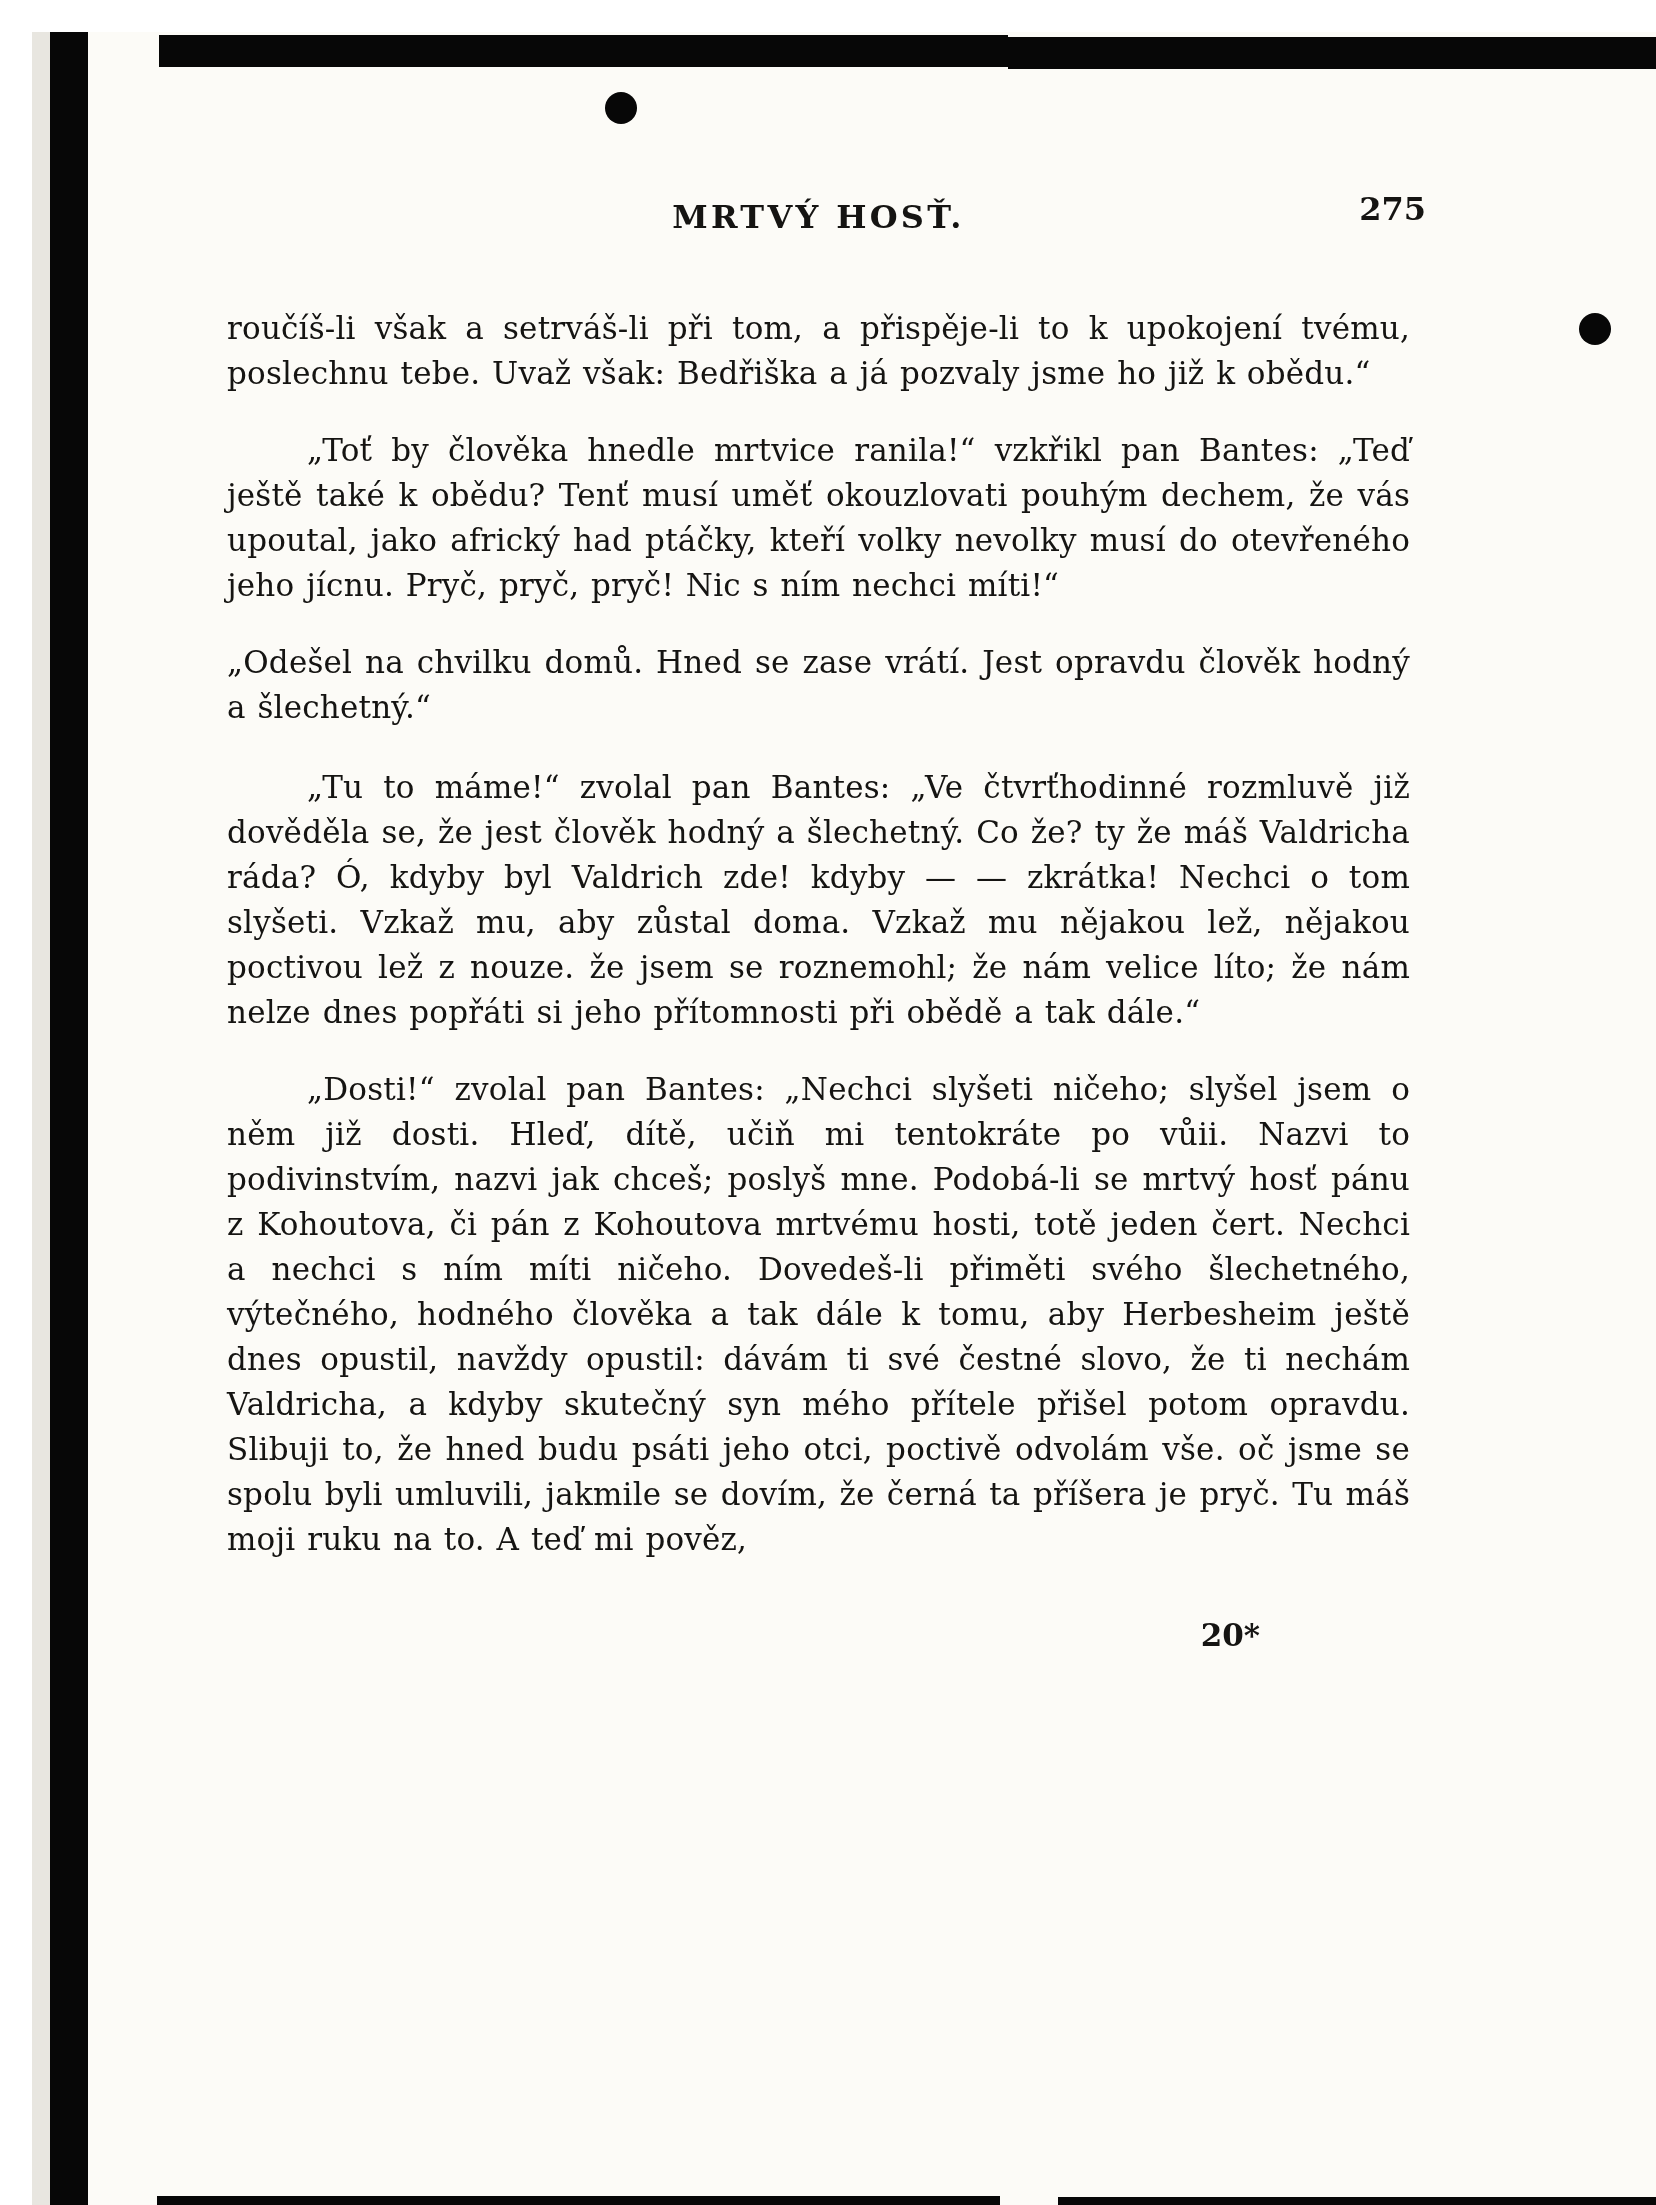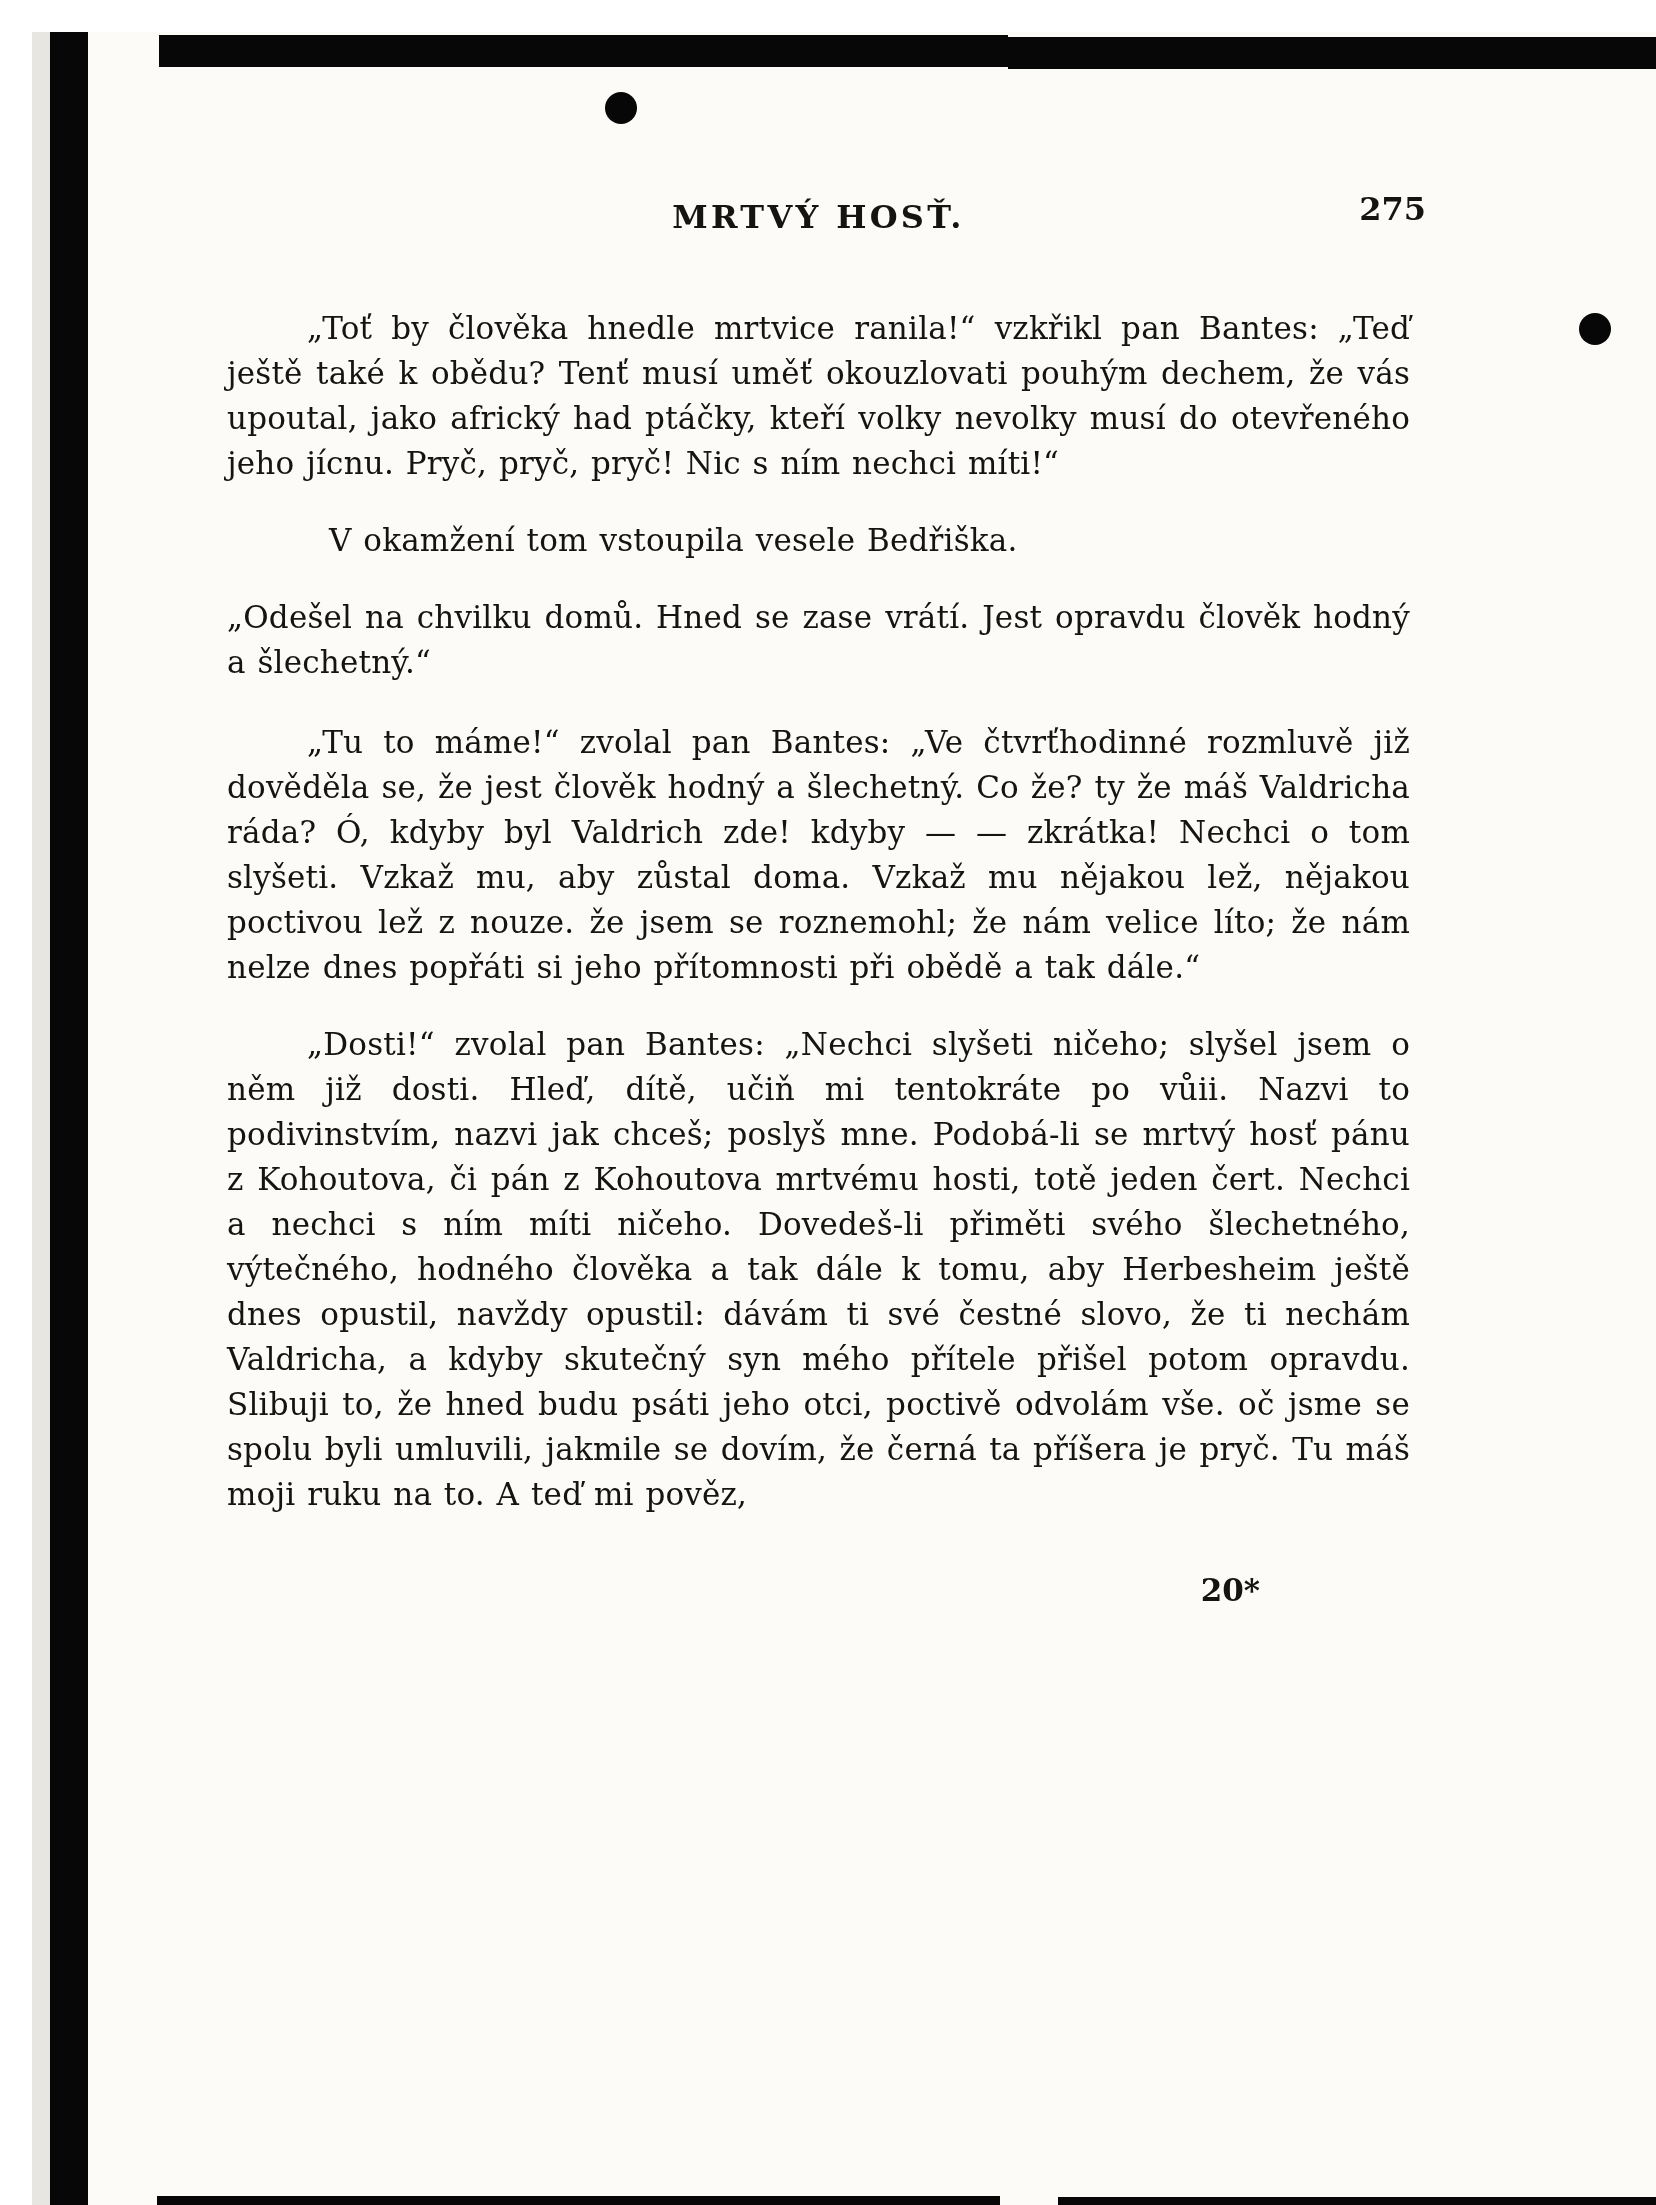--- a/index.html
+++ b/index.html
@@ -92,22 +92,22 @@
   <div class="artifact speck-3"></div>
 
   <div class="page-content">
 
     <div class="running-header">
       <span class="head-title">MRTVÝ HOSŤ.</span>
       <span class="head-page">275</span>
     </div>
 
     <div class="body-text">
+      <p class="para">roučíš-li však a setrváš-li při tom, a přispěje-li to k upokojení tvému, poslechnu tebe. Uvaž však: Bedřiška a já pozvaly jsme ho již k obědu.“</p>
       <p class="para indent gap-lg">„Toť by člověka hnedle mrtvice ranila!“ vzkřikl pan Bantes: „Teď ještě také k obědu? Tenť musí uměť okouzlovati pouhým dechem, že vás upoutal, jako africký had ptáčky, kteří volky nevolky musí do otevřeného jeho jícnu. Pryč, pryč, pryč!  Nic s ním nechci míti!“</p>
-      <p class="para indent-deep">V okamžení tom vstoupila vesele Bedřiška.</p>
       <p class="para">„Odešel na chvilku domů. Hned se zase vrátí. Jest opravdu člověk hodný a šlechetný.“</p>
       <p class="para indent gap-sm">„Tu to máme!“ zvolal pan Bantes: „Ve čtvrťhodinné rozmluvě již dověděla se, že jest člověk hodný a šlechetný. Co že? ty že máš Valdricha ráda? Ó, kdyby byl Valdrich zde! kdyby — — zkrátka! Nechci o tom slyšeti. Vzkaž mu, aby zůstal doma. Vzkaž mu nějakou lež, nějakou poctivou lež z nouze. že jsem se roznemohl; že nám velice líto; že nám nelze dnes popřáti si jeho přítomnosti při obědě a tak dále.“</p>
       <p class="para indent gap-lg">„Dosti!“ zvolal pan Bantes: „Nechci slyšeti ničeho; slyšel jsem o něm již dosti. Hleď, dítě, učiň mi tentokráte po vůii. Nazvi to podivinstvím, nazvi jak chceš; poslyš mne. Podobá-li se mrtvý hosť pánu z Kohoutova, či pán z Kohoutova mrtvému hosti, totě jeden čert. Nechci a nechci s ním míti ničeho. Dovedeš-li přiměti svého šlechetného, výtečného, hodného člověka a tak dále k tomu, aby Herbesheim ještě dnes opustil, navždy opustil: dávám ti své čestné slovo, že ti nechám Valdricha, a kdyby skutečný syn mého přítele přišel potom opravdu. Slibuji to, že hned budu psáti jeho otci, poctivě odvolám vše. oč jsme se spolu byli umluvili, jakmile se dovím, že černá ta příšera je pryč. Tu máš moji ruku na to. A teď mi pověz,</p>
     </div>
 
     <div class="signature">20*</div>
 
   </div>
 
 </div>

